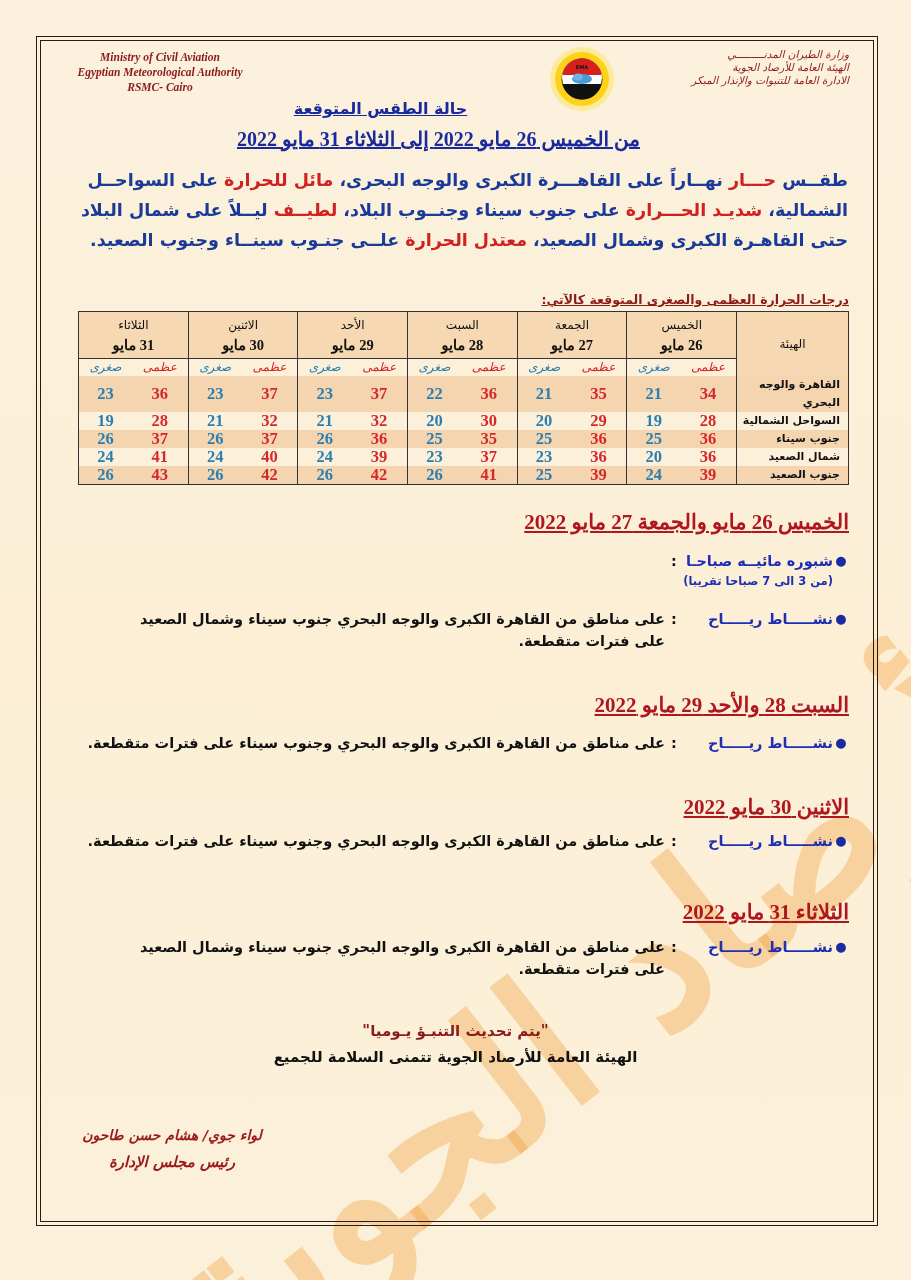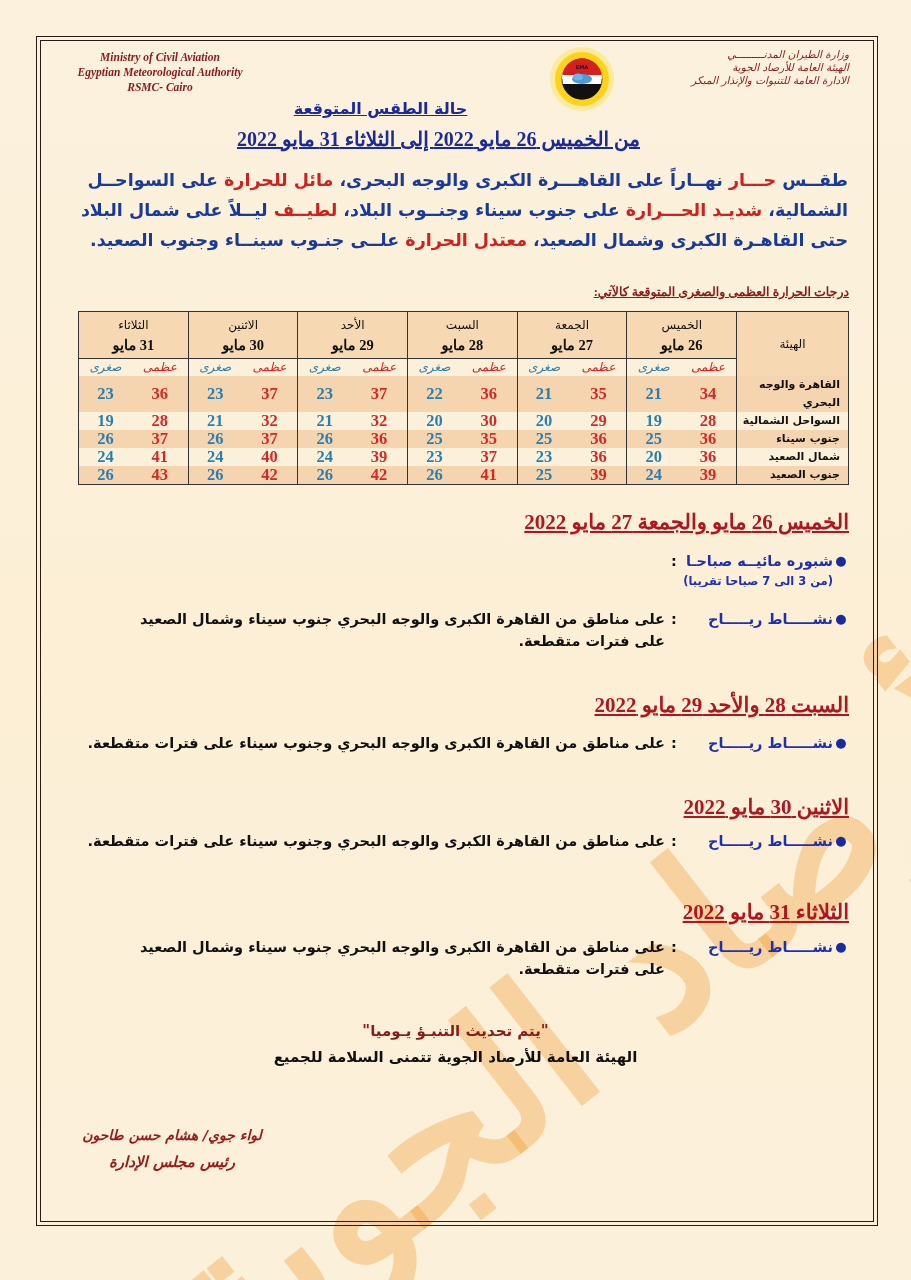--- a/index.html
+++ b/index.html
@@ -53,22 +53,22 @@
       left: 0; width: 877px; top: 127px; text-align: center; direction: rtl;
       font-family: "Liberation Serif", serif;
       font-size: 20px; font-weight: bold; color: #1a2a9c; text-decoration: underline;
     }
     .intro {
       left: 78px; top: 165px; width: 770px; direction: rtl; text-align: right;
       font-size: 17.5px; font-weight: bold; line-height: 30px; color: #1a3a9a;
     }
     .intro .red { color: #d12020; }
     .tbl-caption {
-      right: 62px; top: 284px; direction: rtl;
-      font-size: 12.5px; font-weight: bold; color: #8b1a1a; text-decoration: underline; font-family: Liberation Serif, serif;
+      right: 62px; top: 292px; direction: rtl;
+      font-size: 12.5px; font-weight: bold; color: #8b1a1a; text-decoration: underline;
     }
     table.temps {
       position: absolute; left: 78px; top: 311px; width: 771px;
       border-collapse: collapse; direction: rtl;
       font-family: "Liberation Serif", serif;
     }
     table.temps td, table.temps th { border-left: 1px solid #333; border-right: 1px solid #333; }
     table.temps { border: 1.2px solid #333; }
     .th-day {
       background: #f6d8b2; height: 47px; text-align: center;

